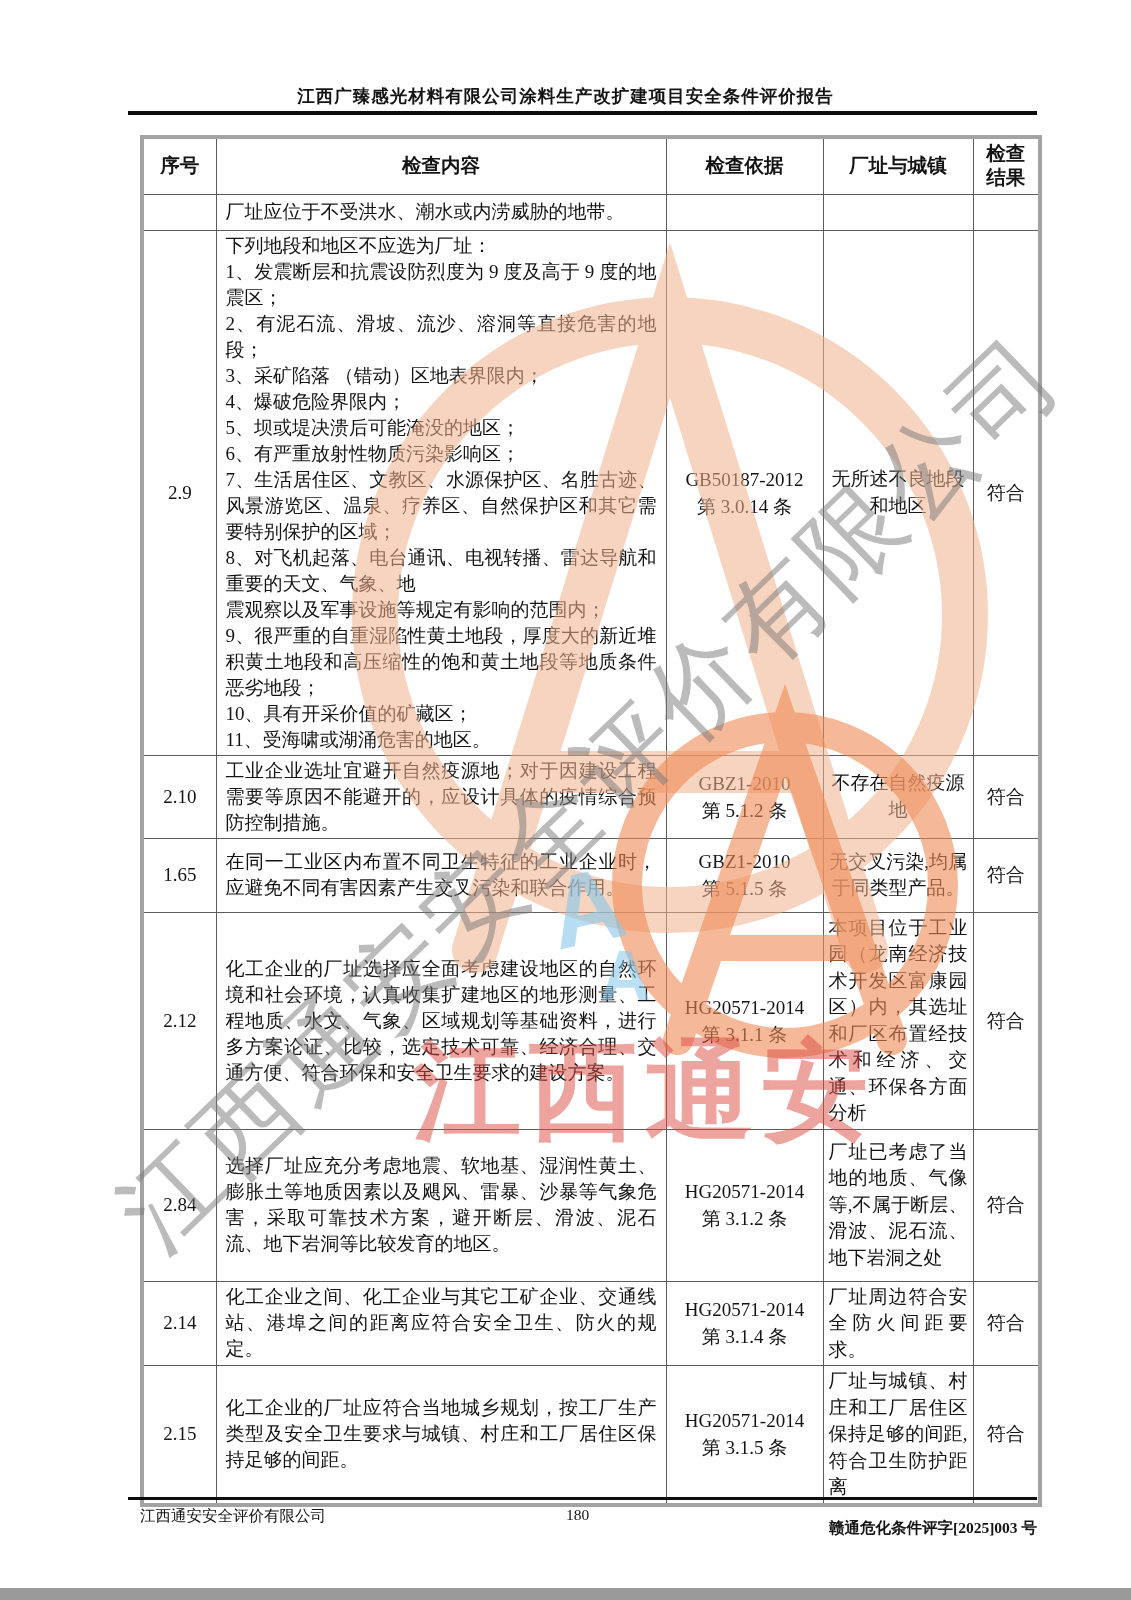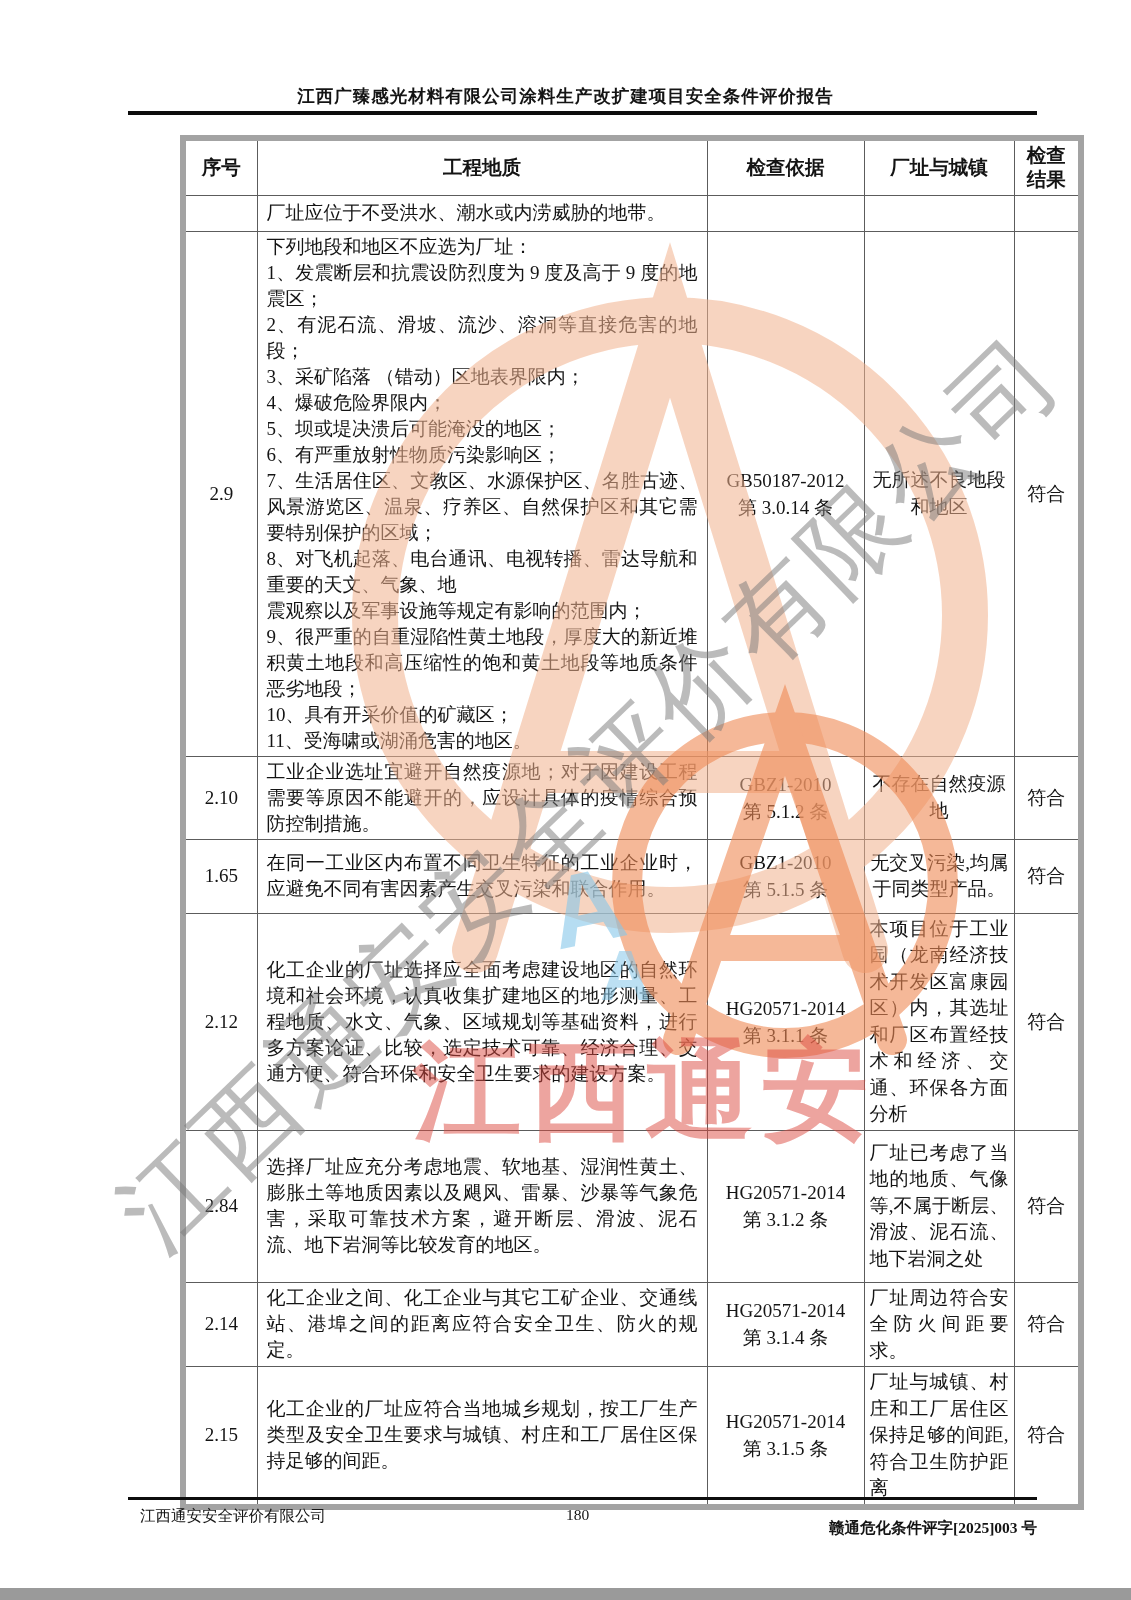--- a/index.html
+++ b/index.html
@@ -13,22 +13,21 @@
     position:absolute; top:84px; left:0; width:100%;
     text-align:center; font-size:17.5px; font-weight:bold; letter-spacing:1px;
   }
   .head-rule {
     position:absolute; left:128px; top:111px; width:909px; height:4px;
     background:#0d0d0d;
   }
   table.check {
     position:absolute; left:140px; top:135px; width:898px;
     border-collapse:collapse; table-layout:fixed;
-    border:6px solid #a3a3a3;
-    margin-left:40px;
+    border:4px solid #a3a3a3;
   }
   table.check td { border:1px solid #5c5c5c; vertical-align:middle; font-size:19px; overflow:hidden; }
   tr.hdr td { font-weight:bold; font-size:19.5px; text-align:center; line-height:24px; padding:2px 4px; }
   tr.r-hdr  { height:57px; }
   tr.r-0    { height:36px;padding-left:48px; }
   tr.r-9    { height:517px; }
   tr.r-10   { height:82px; }
   tr.r-11   { height:74px; }
   tr.r-12   { height:212px; }
   tr.r-13   { height:152px; }
@@ -67,21 +66,21 @@
     <colgroup>
       <col style="width:74px">
         <col style="width:450px">
         <col style="width:157px">
         <col style="width:150px">
         <col style="width:67px">
     </colgroup>
     <tbody>
         <tr class="hdr r-hdr">
       <td>序号</td>
-      <td>工程地质</td>
+      <td>检查内容</td>
       <td>检查依据</td>
       <td>厂址与城镇</td>
       <td>检查结果</td>
     </tr>
     <tr class="r-0">
       <td class="no"></td>
       <td class="content">厂址应位于不受洪水、潮水或内涝威胁的地带。</td>
       <td class="basis"></td>
       <td class="status st-c"></td>
       <td class="result"></td>

